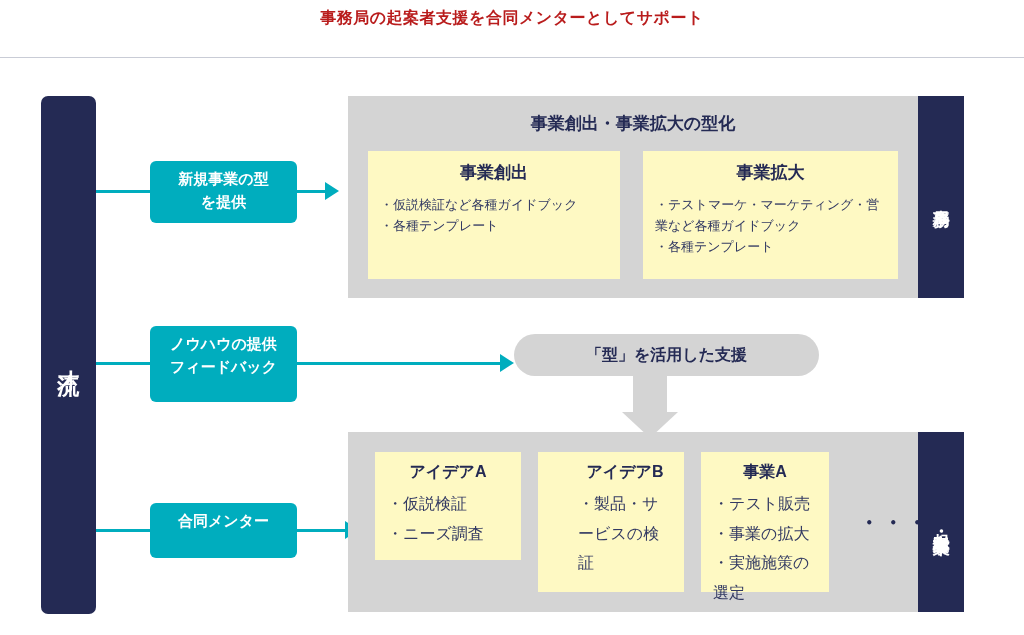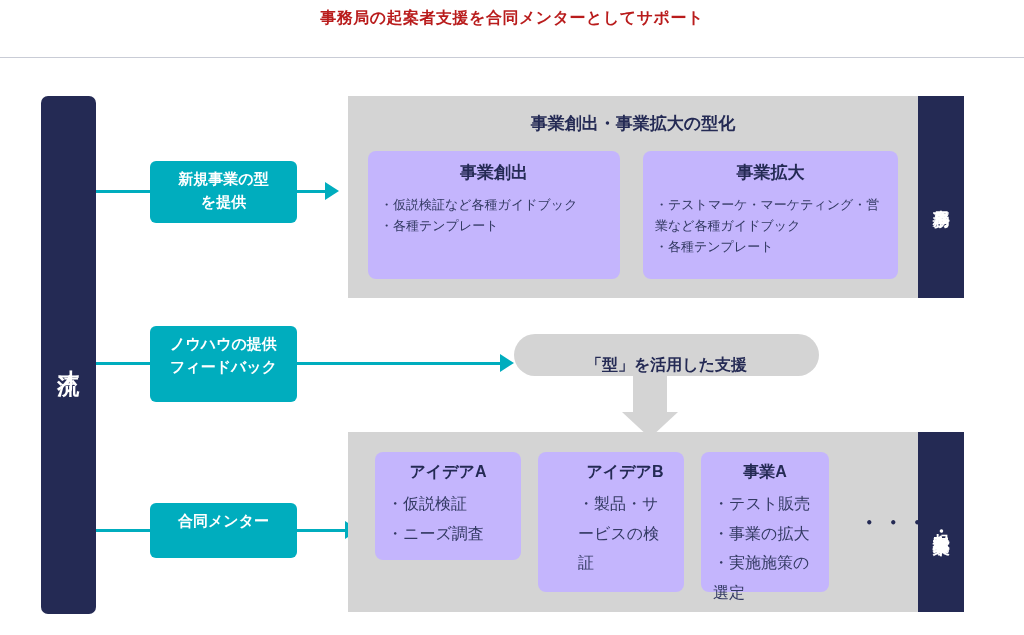--- a/index.html
+++ b/index.html
@@ -131,22 +131,22 @@
     letter-spacing: 1px;
     text-align: center;
   }
   .side-top    { left: 918px; top: 96px;  width: 46px; height: 202px; }
   .side-bottom { left: 918px; top: 432px; width: 46px; height: 180px; }
   .side-bottom span { max-height: 150px; }
 
   
   .card {
     position: absolute;
-    background: #c4b5fd;
-    border-radius: 8px;
+    background: #fef9c3;
+    border-radius: 0;
     padding: 10px 12px 12px 12px;
   }
   .card-title {
     text-align: center;
     font-size: 17px;
     font-weight: bold;
     color: #242a54;
     margin-bottom: 10px;
   }
   .card-bullet {
@@ -164,21 +164,21 @@
   .card-jigyo-a  { left: 701px; top: 452px; width: 128px; height: 140px; }
 
   
   .pill {
     position: absolute;
     left: 514px; top: 334px;
     width: 305px; height: 42px;
     background: #d4d4d4;
     border-radius: 21px;
     display: flex;
-    align-items: flex-end;
+    align-items: center;
     justify-content: center;
     font-size: 16px;
     font-weight: bold;
     color: #242a54;
   }
   .down-arrow-shaft {
     position: absolute;
     left: 633px; top: 376px;
     width: 34px; height: 36px;
     background: #d4d4d4;

